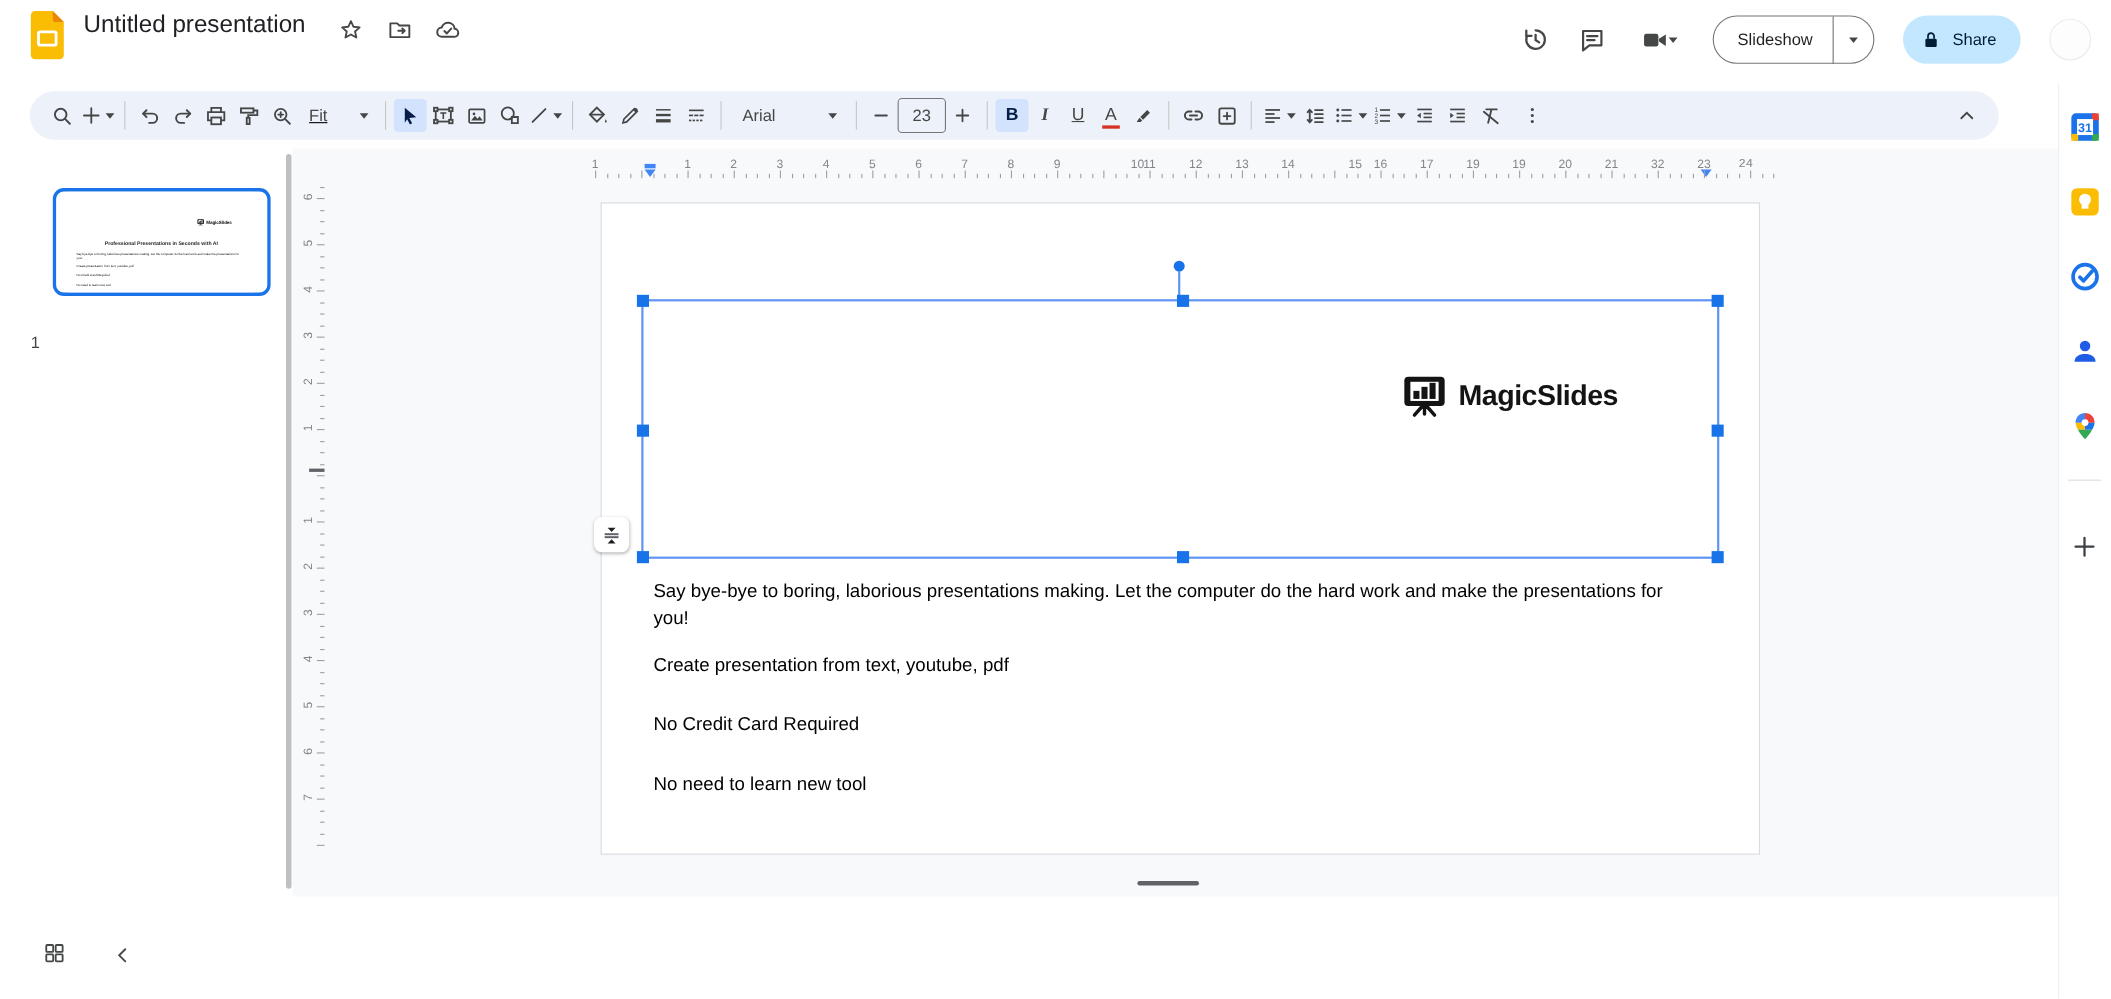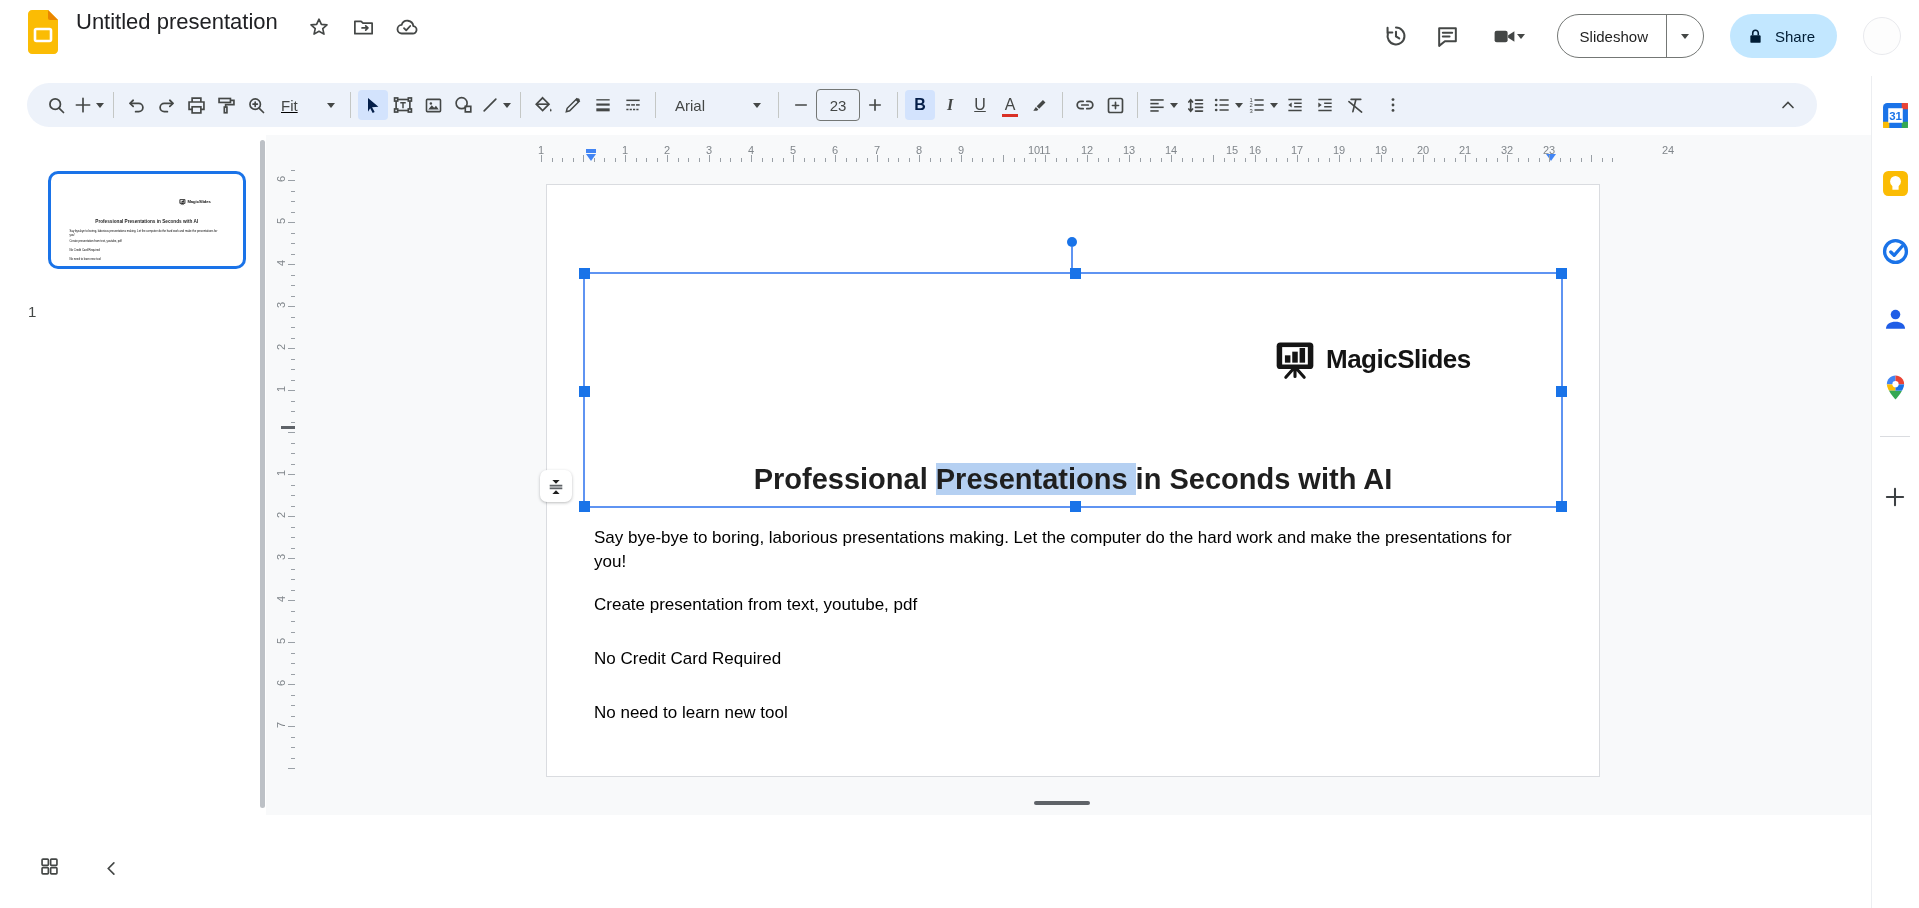--- a/index.html
+++ b/index.html
@@ -454,21 +454,21 @@
       <span class="ruler-label" style="left: 875px;">14</span>
       <span class="ruler-label" style="left: 936px;">15</span>
       <span class="ruler-label" style="left: 959px;">16</span>
       <span class="ruler-label" style="left: 1001px;">17</span>
       <span class="ruler-label" style="left: 1043px;">19</span>
       <span class="ruler-label" style="left: 1085px;">19</span>
       <span class="ruler-label" style="left: 1127px;">20</span>
       <span class="ruler-label" style="left: 1169px;">21</span>
       <span class="ruler-label" style="left: 1211px;">32</span>
       <span class="ruler-label" style="left: 1253px;">23</span>
-      <span class="ruler-label" style="left: 1372px;">24</span>
+      <span class="ruler-label" style="left: 1291px; font-family: Liberation Mono, monospace;">24</span>
       <span class="ruler-tick" style="left: 245px; height: 7px;"></span>
       <span class="ruler-tick" style="left: 255.5px; height: 4px;"></span>
       <span class="ruler-tick" style="left: 266px; height: 4px;"></span>
       <span class="ruler-tick" style="left: 276.5px; height: 4px;"></span>
       <span class="ruler-tick" style="left: 287px; height: 7px;"></span>
       <span class="ruler-tick" style="left: 297.5px; height: 4px;"></span>
       <span class="ruler-tick" style="left: 308px; height: 4px;"></span>
       <span class="ruler-tick" style="left: 318.5px; height: 4px;"></span>
       <span class="ruler-tick" style="left: 329px; height: 7px;"></span>
       <span class="ruler-tick" style="left: 339.5px; height: 4px;"></span>
@@ -646,21 +646,20 @@
       <svg width="44" height="44" viewBox="0 0 48 48">
           <rect x="4" y="6" width="40" height="29" rx="4" fill="#141414"></rect>
           <rect x="10" y="11" width="28" height="19" fill="#fff"></rect>
           <rect x="13" y="20" width="6" height="8" fill="#141414"></rect>
           <rect x="21" y="16" width="6" height="12" fill="#141414"></rect>
           <rect x="29" y="12" width="6" height="16" fill="#141414"></rect>
           <path d="M24 35v8M14 44l8-9M34 44l-8-9" stroke="#141414" stroke-width="3.4" stroke-linecap="round"></path>
         </svg>
       <span class="ms-text">MagicSlides</span>
     </div>
-    <div class="slide-title"><span>Professional </span><span class="ttl-sel">Presentations </span><span>in Seconds with AI</span></div>
     <div class="slide-body">
       <p>Say bye-bye to boring, laborious presentations making. Let the computer do the hard work and make the presentations for you!</p>
       <p class="tight">Create presentation from text, youtube, pdf</p>
       <p>No Credit Card Required</p>
       <p>No need to learn new tool</p>
     </div>
 
     <div class="rot-stem"></div>
     <div class="rot-handle"></div>
     <div class="sel-box">

